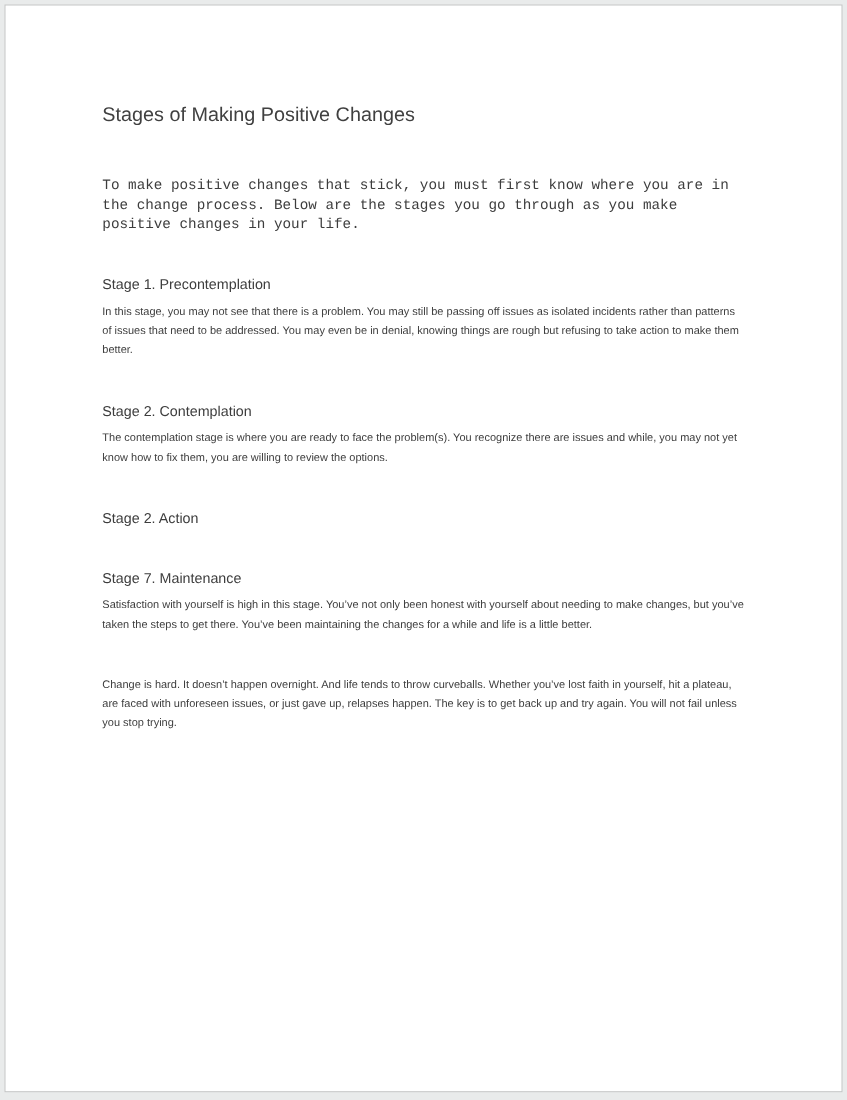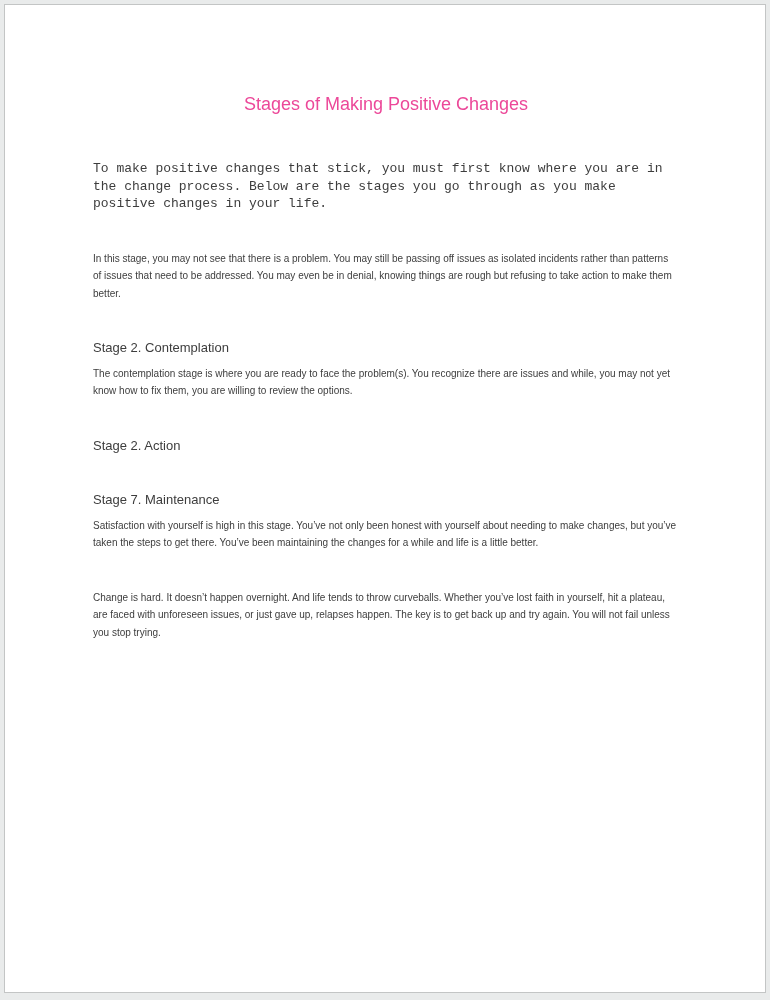--- a/index.html
+++ b/index.html
@@ -27,25 +27,25 @@
   }
   .doc-content {
     box-sizing: border-box;
     width: 100%;
     height: 100%;
     padding: 0 86px 0 88px;
     color: #3d3d3d;
   }
   .doc-title {
     margin: 88px 0 45px 0;
-    text-align: center;
+    text-align: left;
     font-size: 18px;
     line-height: 22px;
     font-weight: 400;
-    color: #ec4899;
+    color: #404040;
   }
   .intro {
     margin: 0;
     font-size: 13px;
     line-height: 17.5px;
     font-family: Liberation Mono, monospace;
   }
   .stage-section {
     margin-top: 37px;
   }
@@ -74,20 +74,21 @@
 <body>
 
 <div class="doc-page">
   <div class="doc-content">
 
     <h1 class="doc-title">Stages of Making Positive Changes</h1>
 
     <p class="intro">To make positive changes that stick, you must first know where you are in the change process. Below are the stages you go through as you make positive changes in your life.</p>
 
     <div class="stage-section">
+      <h2 class="stage-heading">Stage 1. Precontemplation</h2>
       <p class="stage-body">In this stage, you may not see that there is a problem. You may still be passing off issues as isolated incidents rather than patterns of issues that need to be addressed. You may even be in denial, knowing things are rough but refusing to take action to make them better.</p>
     </div>
 
     <div class="stage-section">
       <h2 class="stage-heading">Stage 2. Contemplation</h2>
       <p class="stage-body">The contemplation stage is where you are ready to face the problem(s). You recognize there are issues and while, you may not yet know how to fix them, you are willing to review the options.</p>
     </div>
 
 
     <div class="stage-section">

